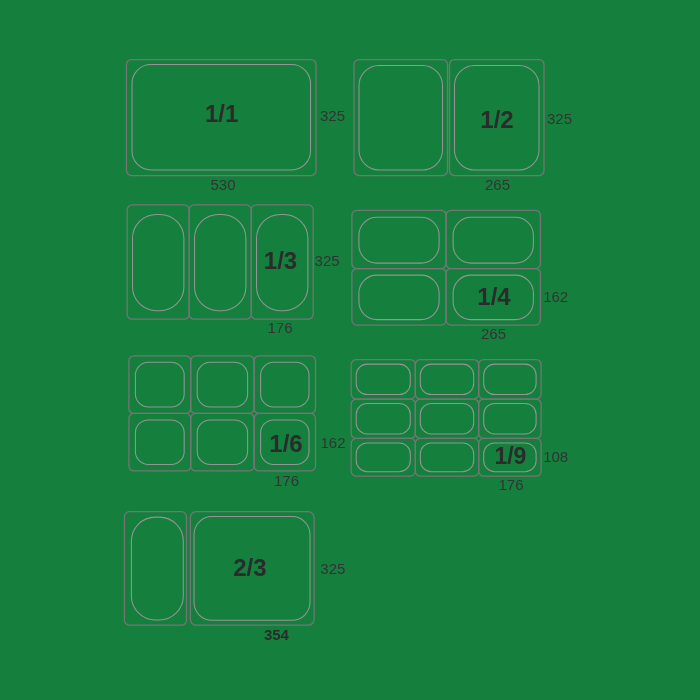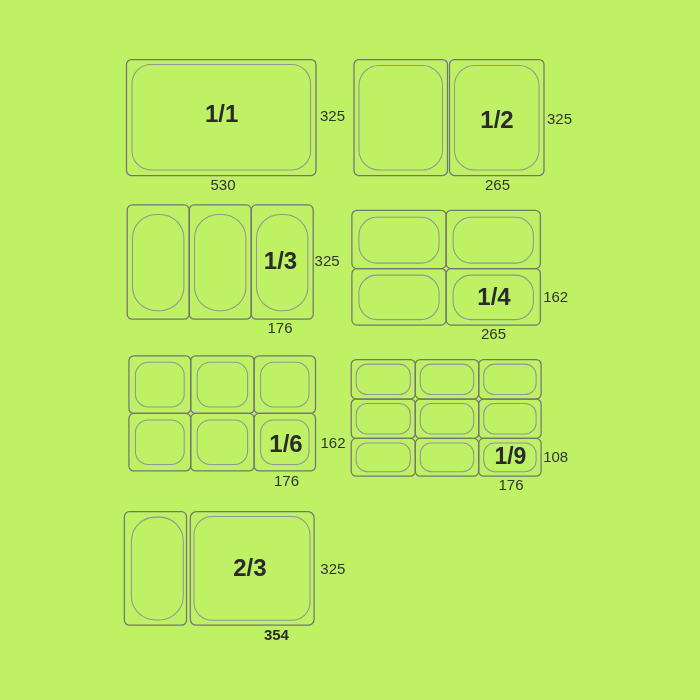--- a/index.html
+++ b/index.html
@@ -1,16 +1,16 @@
 <!DOCTYPE html>
 <html><head>
 <meta charset="utf-8">
 <style>
   html,body{margin:0;padding:0;background:#ffffff;}
-  .wrap{width:700px;height:700px;position:relative;background:#bef264;overflow:hidden;}
+  .wrap{width:700px;height:700px;position:relative;background:#15803d;overflow:hidden;}
   svg{position:absolute;top:0;left:0;filter:blur(0.38px);}
   text{font-family:"Liberation Sans",sans-serif;}
   .big{font-size:24px;font-weight:bold;fill:#2b2b2b;}
   .dim{font-size:15px;font-weight:normal;fill:#333333;}
   .dimb{font-size:15px;font-weight:bold;fill:#2b2b2b;}
 </style>
 </head>
 <body>
 <div class="wrap">
 <svg width="700" height="700" viewBox="0 0 700 700">

